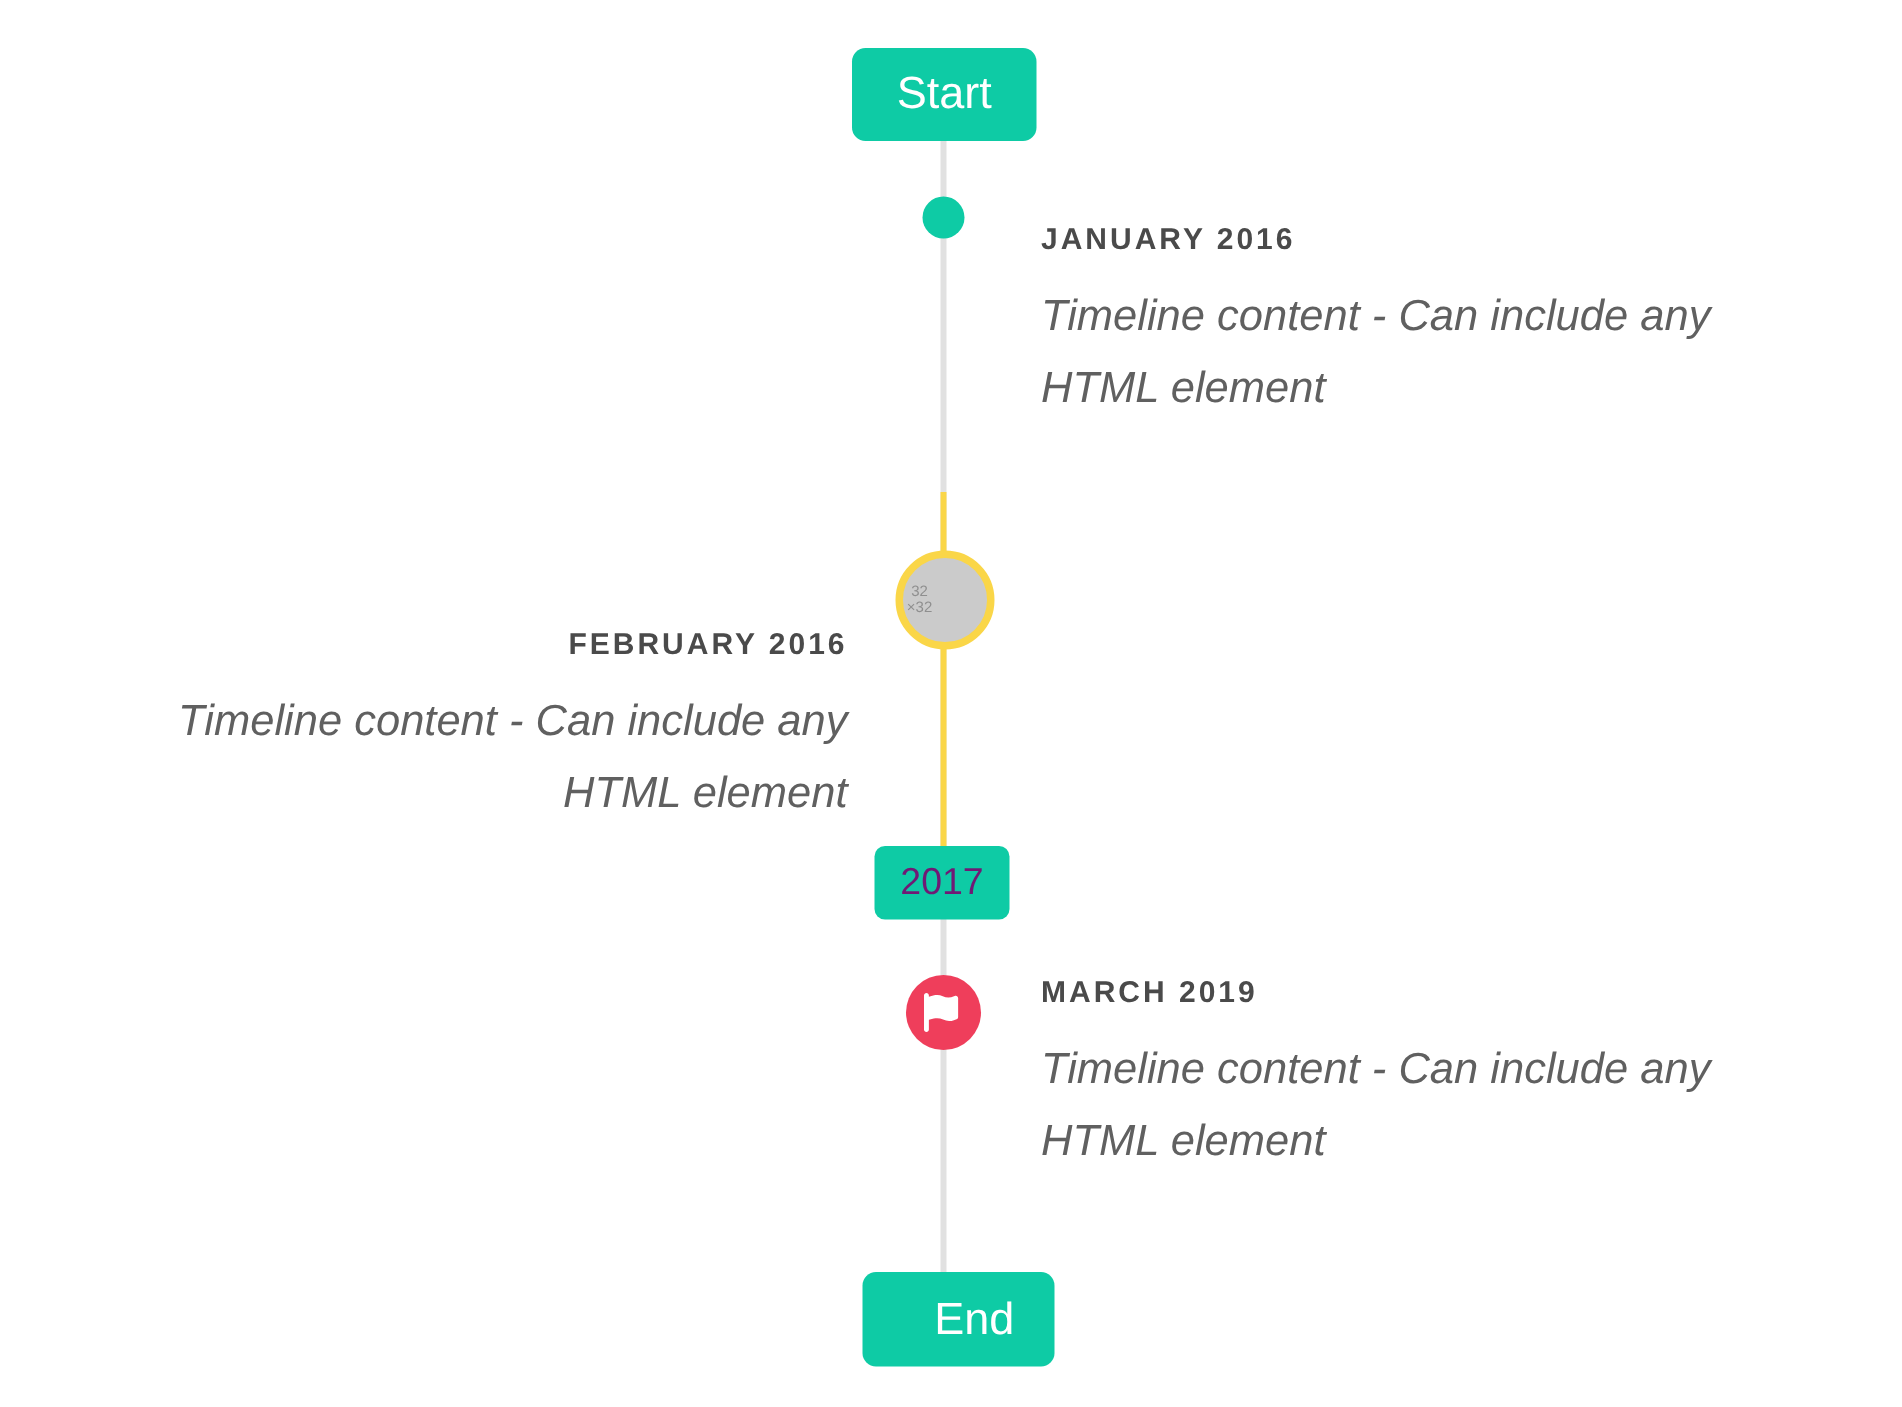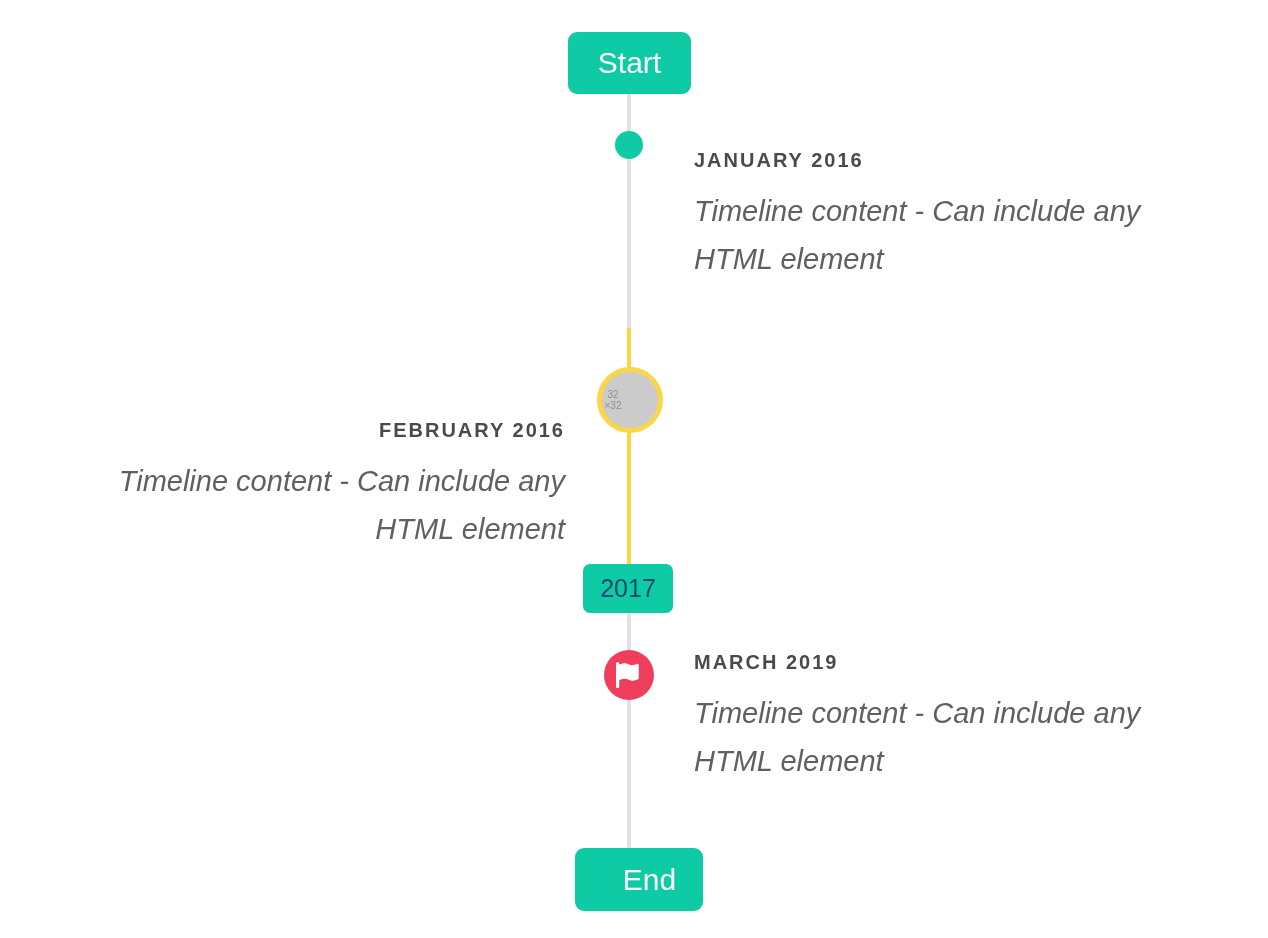--- a/index.html
+++ b/index.html
@@ -48,21 +48,21 @@
     user-select: none;
   }
   .flag-start { left: 568px; top: 32px;  width: 123px; height: 62px; }
   .flag-end   { left: 575px; top: 848px; width: 107px; height: 63px; padding-left: 21px; }
   .year-badge {
     position: absolute;
     left: 583px; top: 564px;
     width: 90px; height: 49px;
     border-radius: 7px;
     background: var(--accent, #0ecba5);
-    color: #0c4a6e;
+    color: #701a75;
     font-size: 25px;
     display: flex;
     align-items: center;
     justify-content: center;
     cursor: pointer;
     user-select: none;
   }
 
   
   .dot-teal {

